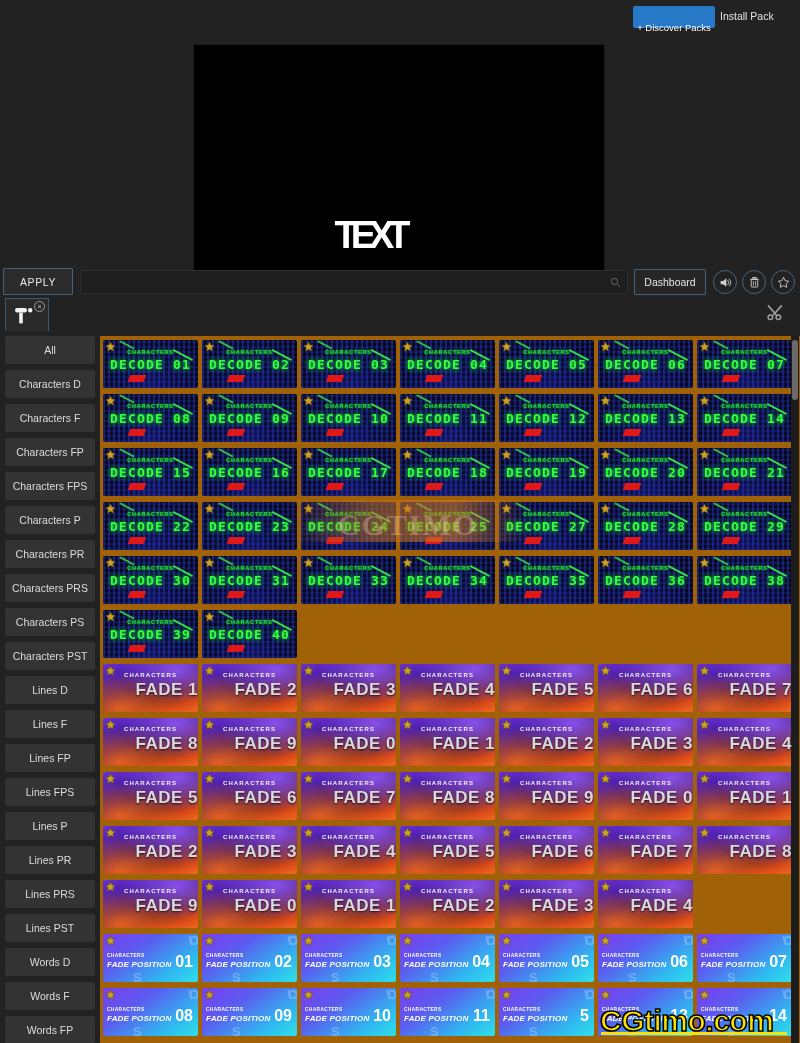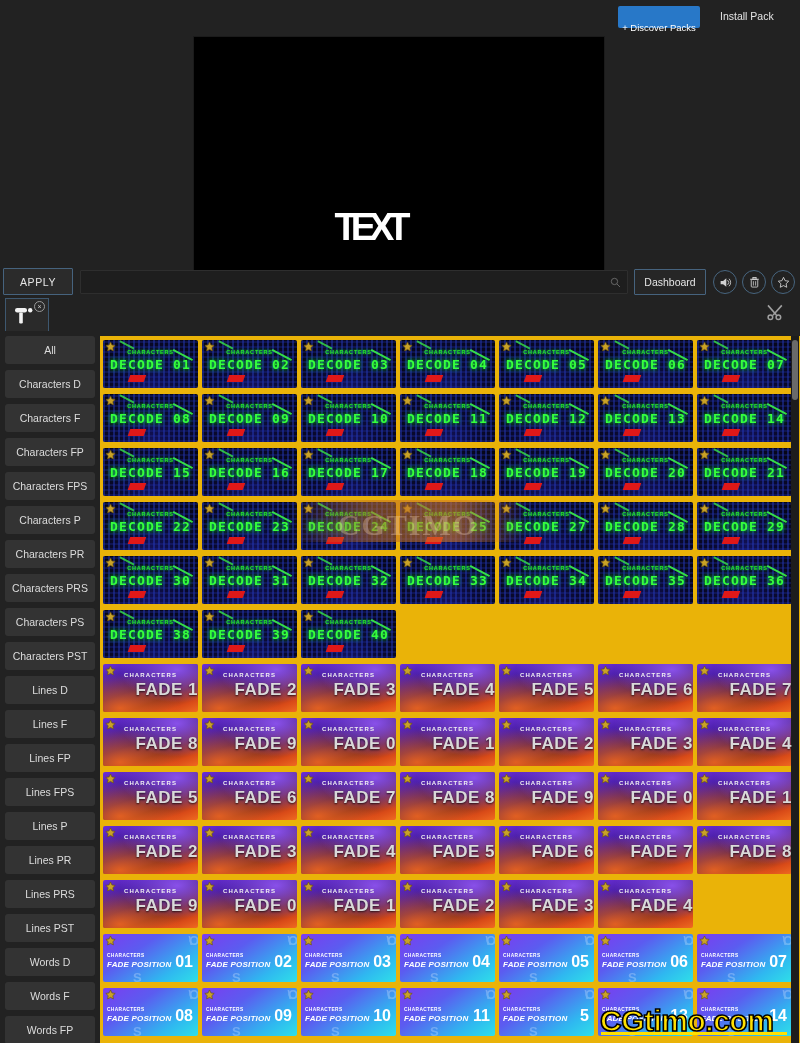--- a/index.html
+++ b/index.html
@@ -8,34 +8,34 @@
     background: #222222;
     font-family: "Liberation Sans", sans-serif;
     overflow: hidden;
     color: #d8d8d8;
   }
   #app { position: relative; width: 800px; height: 1043px; background:#222222; }
 
   
   .topbar { position:absolute; top:0; left:0; width:800px; height:28px; }
   .discover-btn {
-    position:absolute; left:618px; top:6px; width:82px; height:22px;
+    position:absolute; left:633px; top:6px; width:82px; height:22px;
     background:#2878c8; color:#ffffff; border:none; border-radius:2px;
     font-size:9.5px; line-height:11px; text-align:center;
     padding-top:16px; cursor:pointer; font-family:"Liberation Sans",sans-serif;
   }
   .install-btn {
     position:absolute; left:720px; top:10px;
     background:none; border:none; color:#e4e4e4; font-size:10.5px;
     cursor:pointer; font-family:"Liberation Sans",sans-serif;
   }
 
   
   .preview-wrap {
-    position:absolute; left:193px; top:36px; width:412px; height:240px;
+    position:absolute; left:193px; top:44px; width:412px; height:240px;
     background:#1b1b1b; padding:1px;
   }
   .preview {
     width:100%; height:100%; background:#000000;
     position:relative; overflow:hidden;
   }
   .preview-text {
     position:absolute; left:48px; top:126px;
     font-size:38px; font-weight:bold; color:#ffffff;
     letter-spacing:1px; font-family:"Liberation Sans",sans-serif;
@@ -107,21 +107,21 @@
     width:90px; height:28px; margin:0 5px 6px 5px;
     background:#333333; border-radius:3px;
     color:#dcdcdc; font-size:10.5px;
     display:flex; align-items:center; justify-content:center;
     cursor:pointer; font-family:"Liberation Sans",sans-serif;
   }
 
   
   .grid-area {
     position:absolute; left:100px; top:336px; width:700px; height:707px;
-    overflow:hidden; background:#eab308;
+    overflow:hidden; background:#a16207;
   }
   .grid { position:relative; padding:4px 0 0 3px; }
   .group { display:flex; flex-wrap:wrap; width:694px; }
   .thumb {
     position:relative; width:95px; height:48px; margin:0 4px 6px 0;
     border-radius:2px; overflow:hidden; cursor:pointer;
     background:#0b0b14;
   }
   .thumb .star {
     position:absolute; left:2px; top:1px; width:11px; height:11px; z-index:4;
@@ -715,31 +715,20 @@
           </div>
           <div class="thumb t-decode">
             <div class="dots"></div>
             <div class="streak"></div>
             <div class="streak2"></div>
             <div class="redbar"></div>
             <svg class="star" viewBox="0 0 16 16">
               <path d="M8 1.4l2.1 4.3 4.7.7-3.4 3.3.8 4.7L8 12.2 3.8 14.4l.8-4.7L1.2 6.4l4.7-.7z" fill="#c9a227" stroke="#6b5210" stroke-width="1"></path>
             </svg>
             <div class="cap">CHARACTERS</div>
-            <div class="name">DECODE 32</div>
-          </div>
-          <div class="thumb t-decode">
-            <div class="dots"></div>
-            <div class="streak"></div>
-            <div class="streak2"></div>
-            <div class="redbar"></div>
-            <svg class="star" viewBox="0 0 16 16">
-              <path d="M8 1.4l2.1 4.3 4.7.7-3.4 3.3.8 4.7L8 12.2 3.8 14.4l.8-4.7L1.2 6.4l4.7-.7z" fill="#c9a227" stroke="#6b5210" stroke-width="1"></path>
-            </svg>
-            <div class="cap">CHARACTERS</div>
             <div class="name">DECODE 33</div>
           </div>
           <div class="thumb t-decode">
             <div class="dots"></div>
             <div class="streak"></div>
             <div class="streak2"></div>
             <div class="redbar"></div>
             <svg class="star" viewBox="0 0 16 16">
               <path d="M8 1.4l2.1 4.3 4.7.7-3.4 3.3.8 4.7L8 12.2 3.8 14.4l.8-4.7L1.2 6.4l4.7-.7z" fill="#c9a227" stroke="#6b5210" stroke-width="1"></path>
             </svg>

